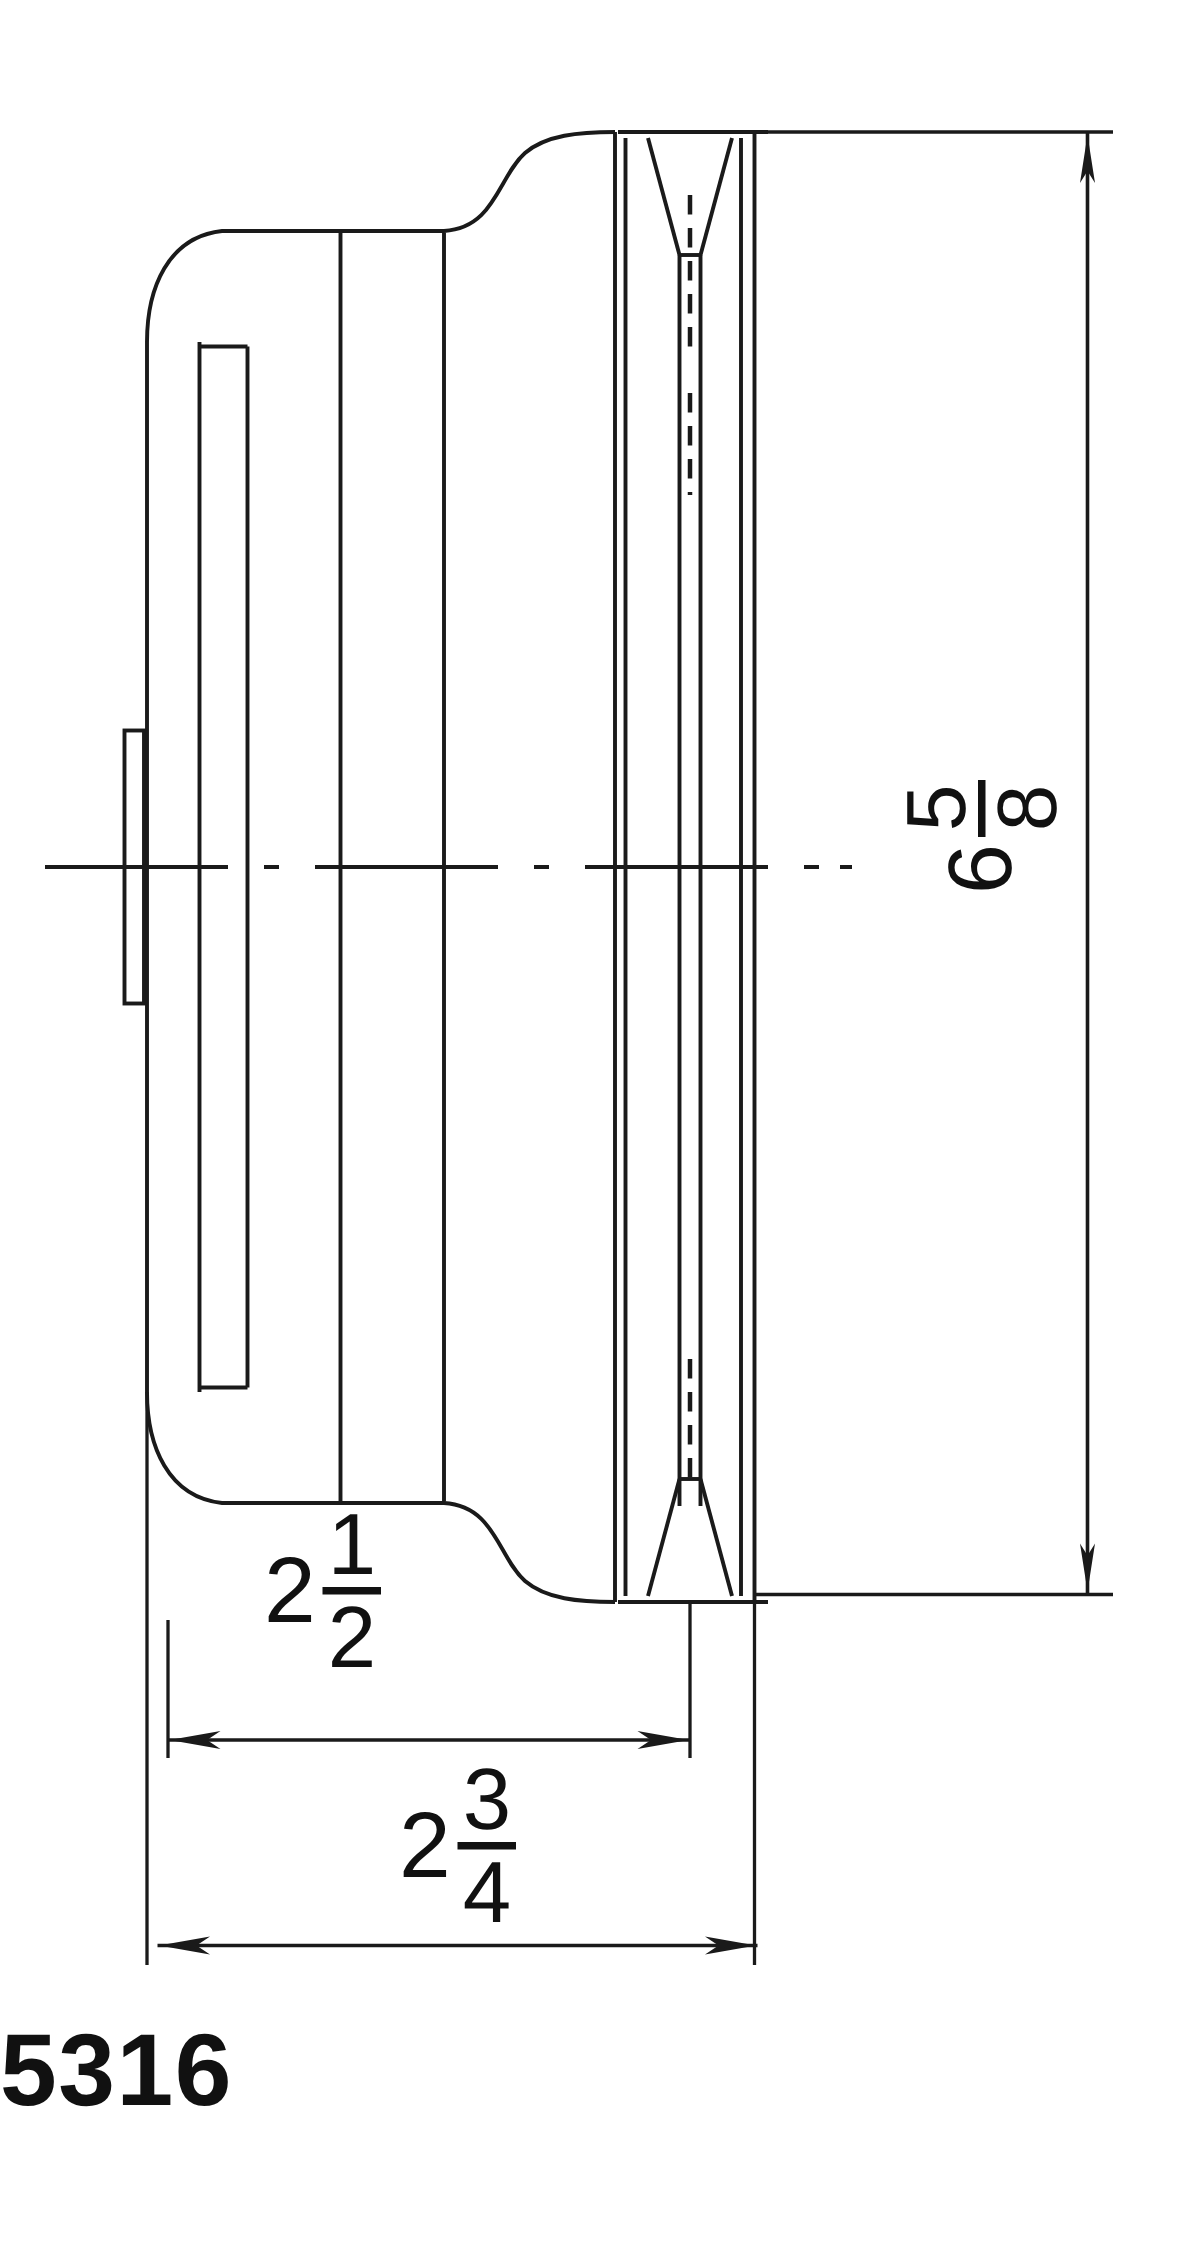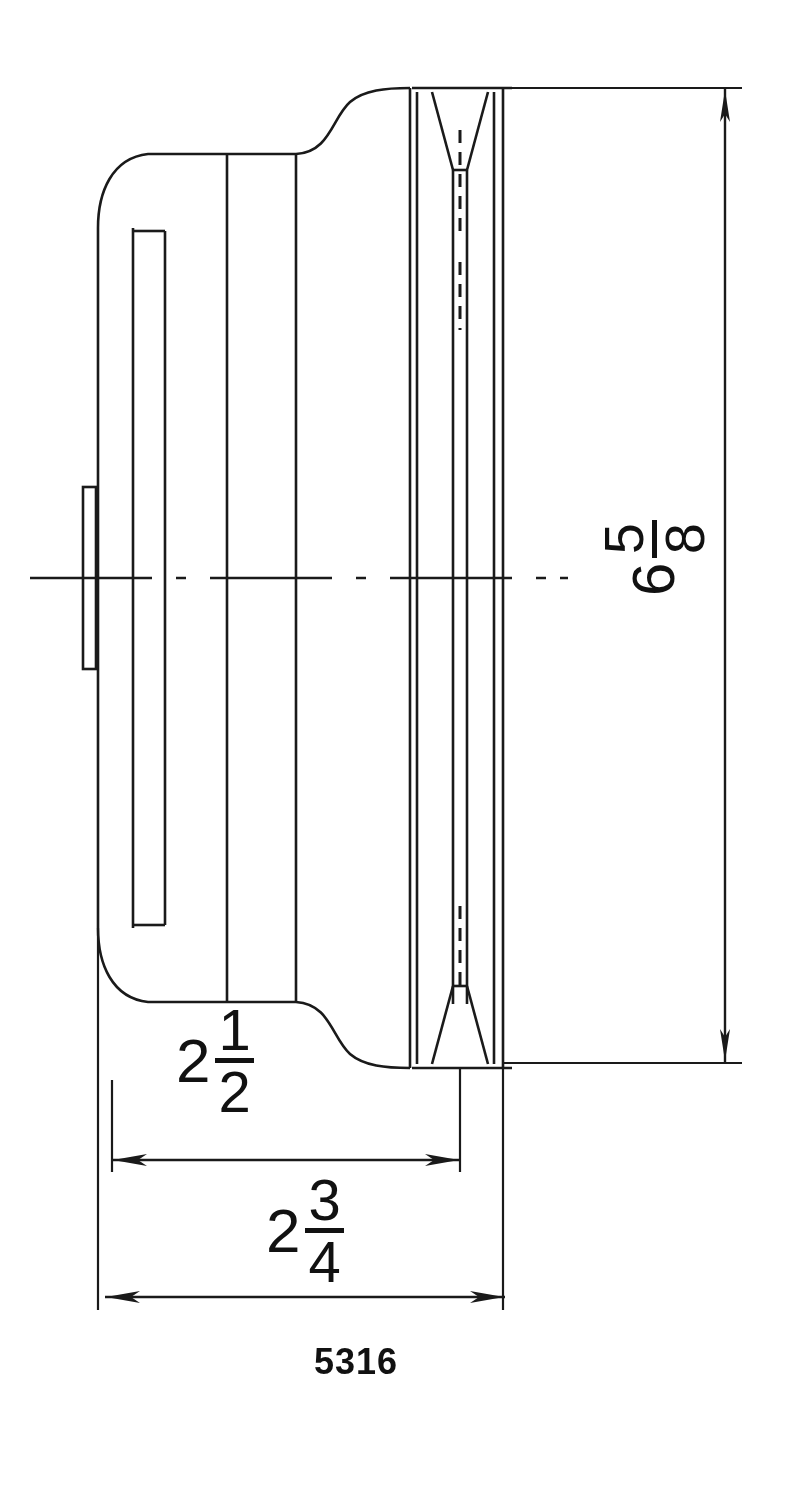--- a/index.html
+++ b/index.html
@@ -92,24 +92,24 @@
   #dim-diameter-text .whole { font-size: 60px; }
   #dim-diameter-text .frac .num,
   #dim-diameter-text .frac .den { font-size: 56px; }
 
   
   #part-number-label {
     position: absolute;
     left: 0;
     top: 1341px;
     width: 712px;
-    text-align: center;
+    text-align: left;
     font-family: "Liberation Sans", sans-serif;
     font-weight: 700;
-    font-size: 36px;
+    font-size: 68px;
     letter-spacing: 1px;
     color: #111111;
     user-select: none;
   }
 </style>
 </head>
 <body>
 
 <div id="drawing-root">
 

